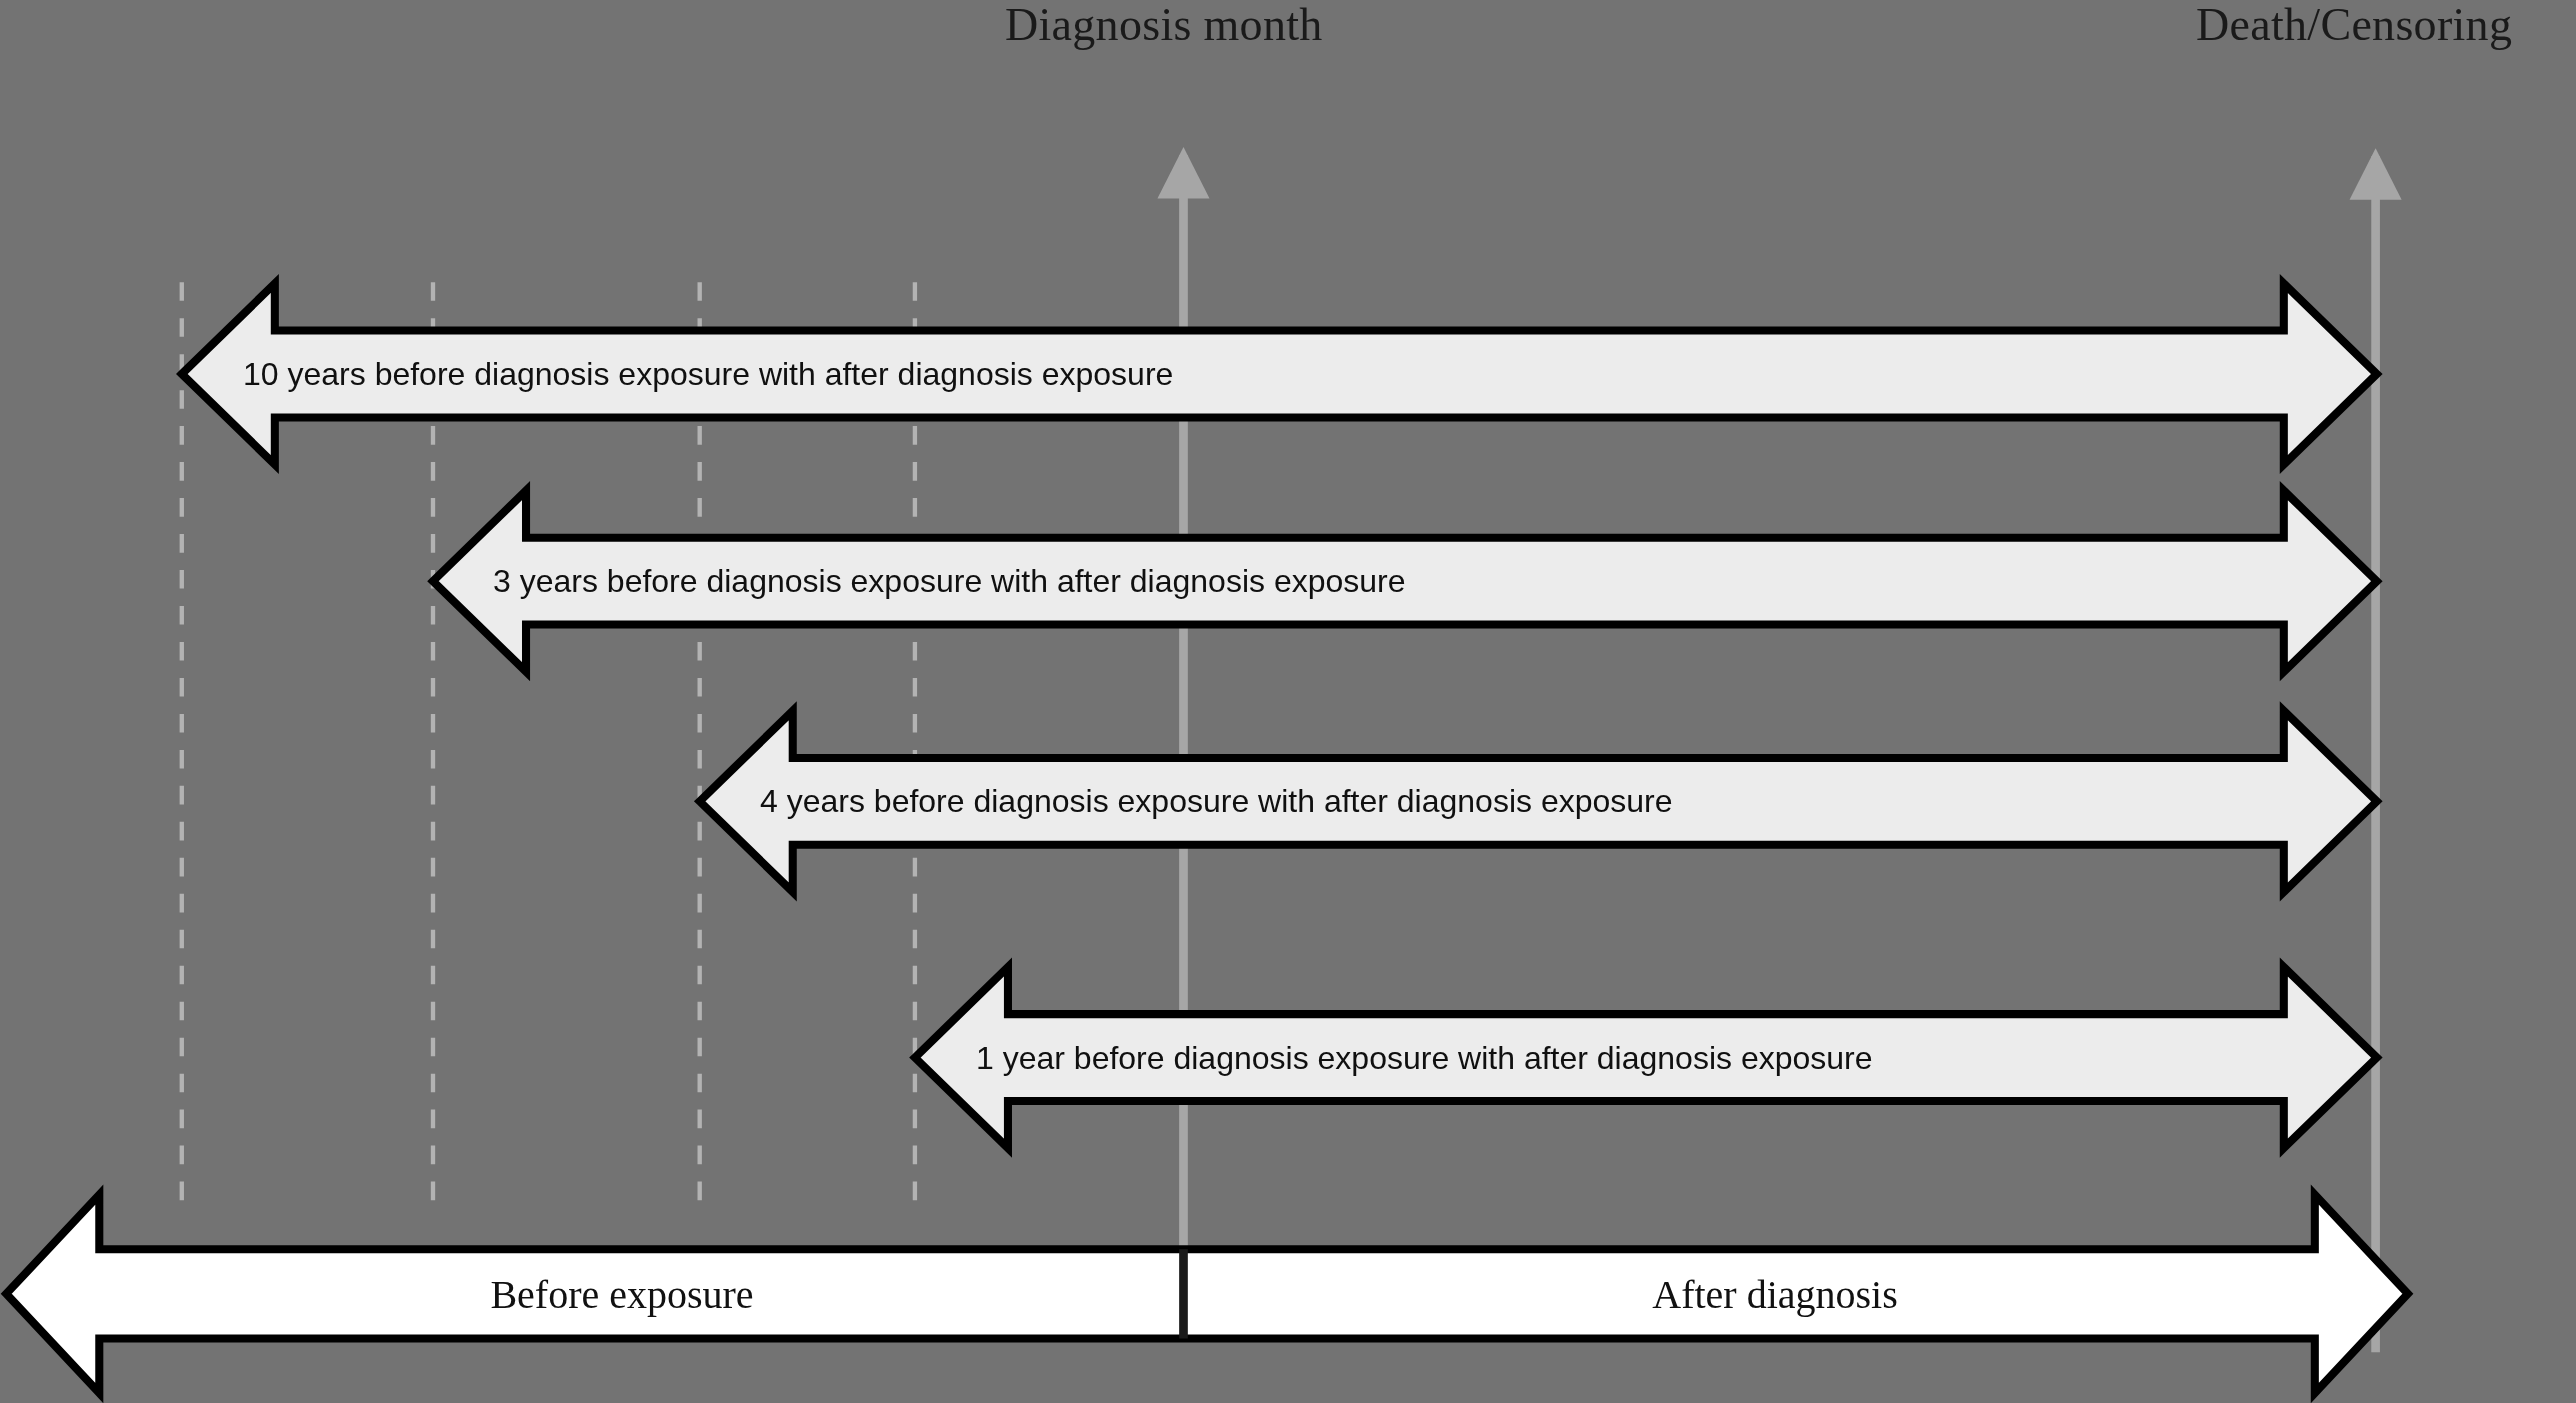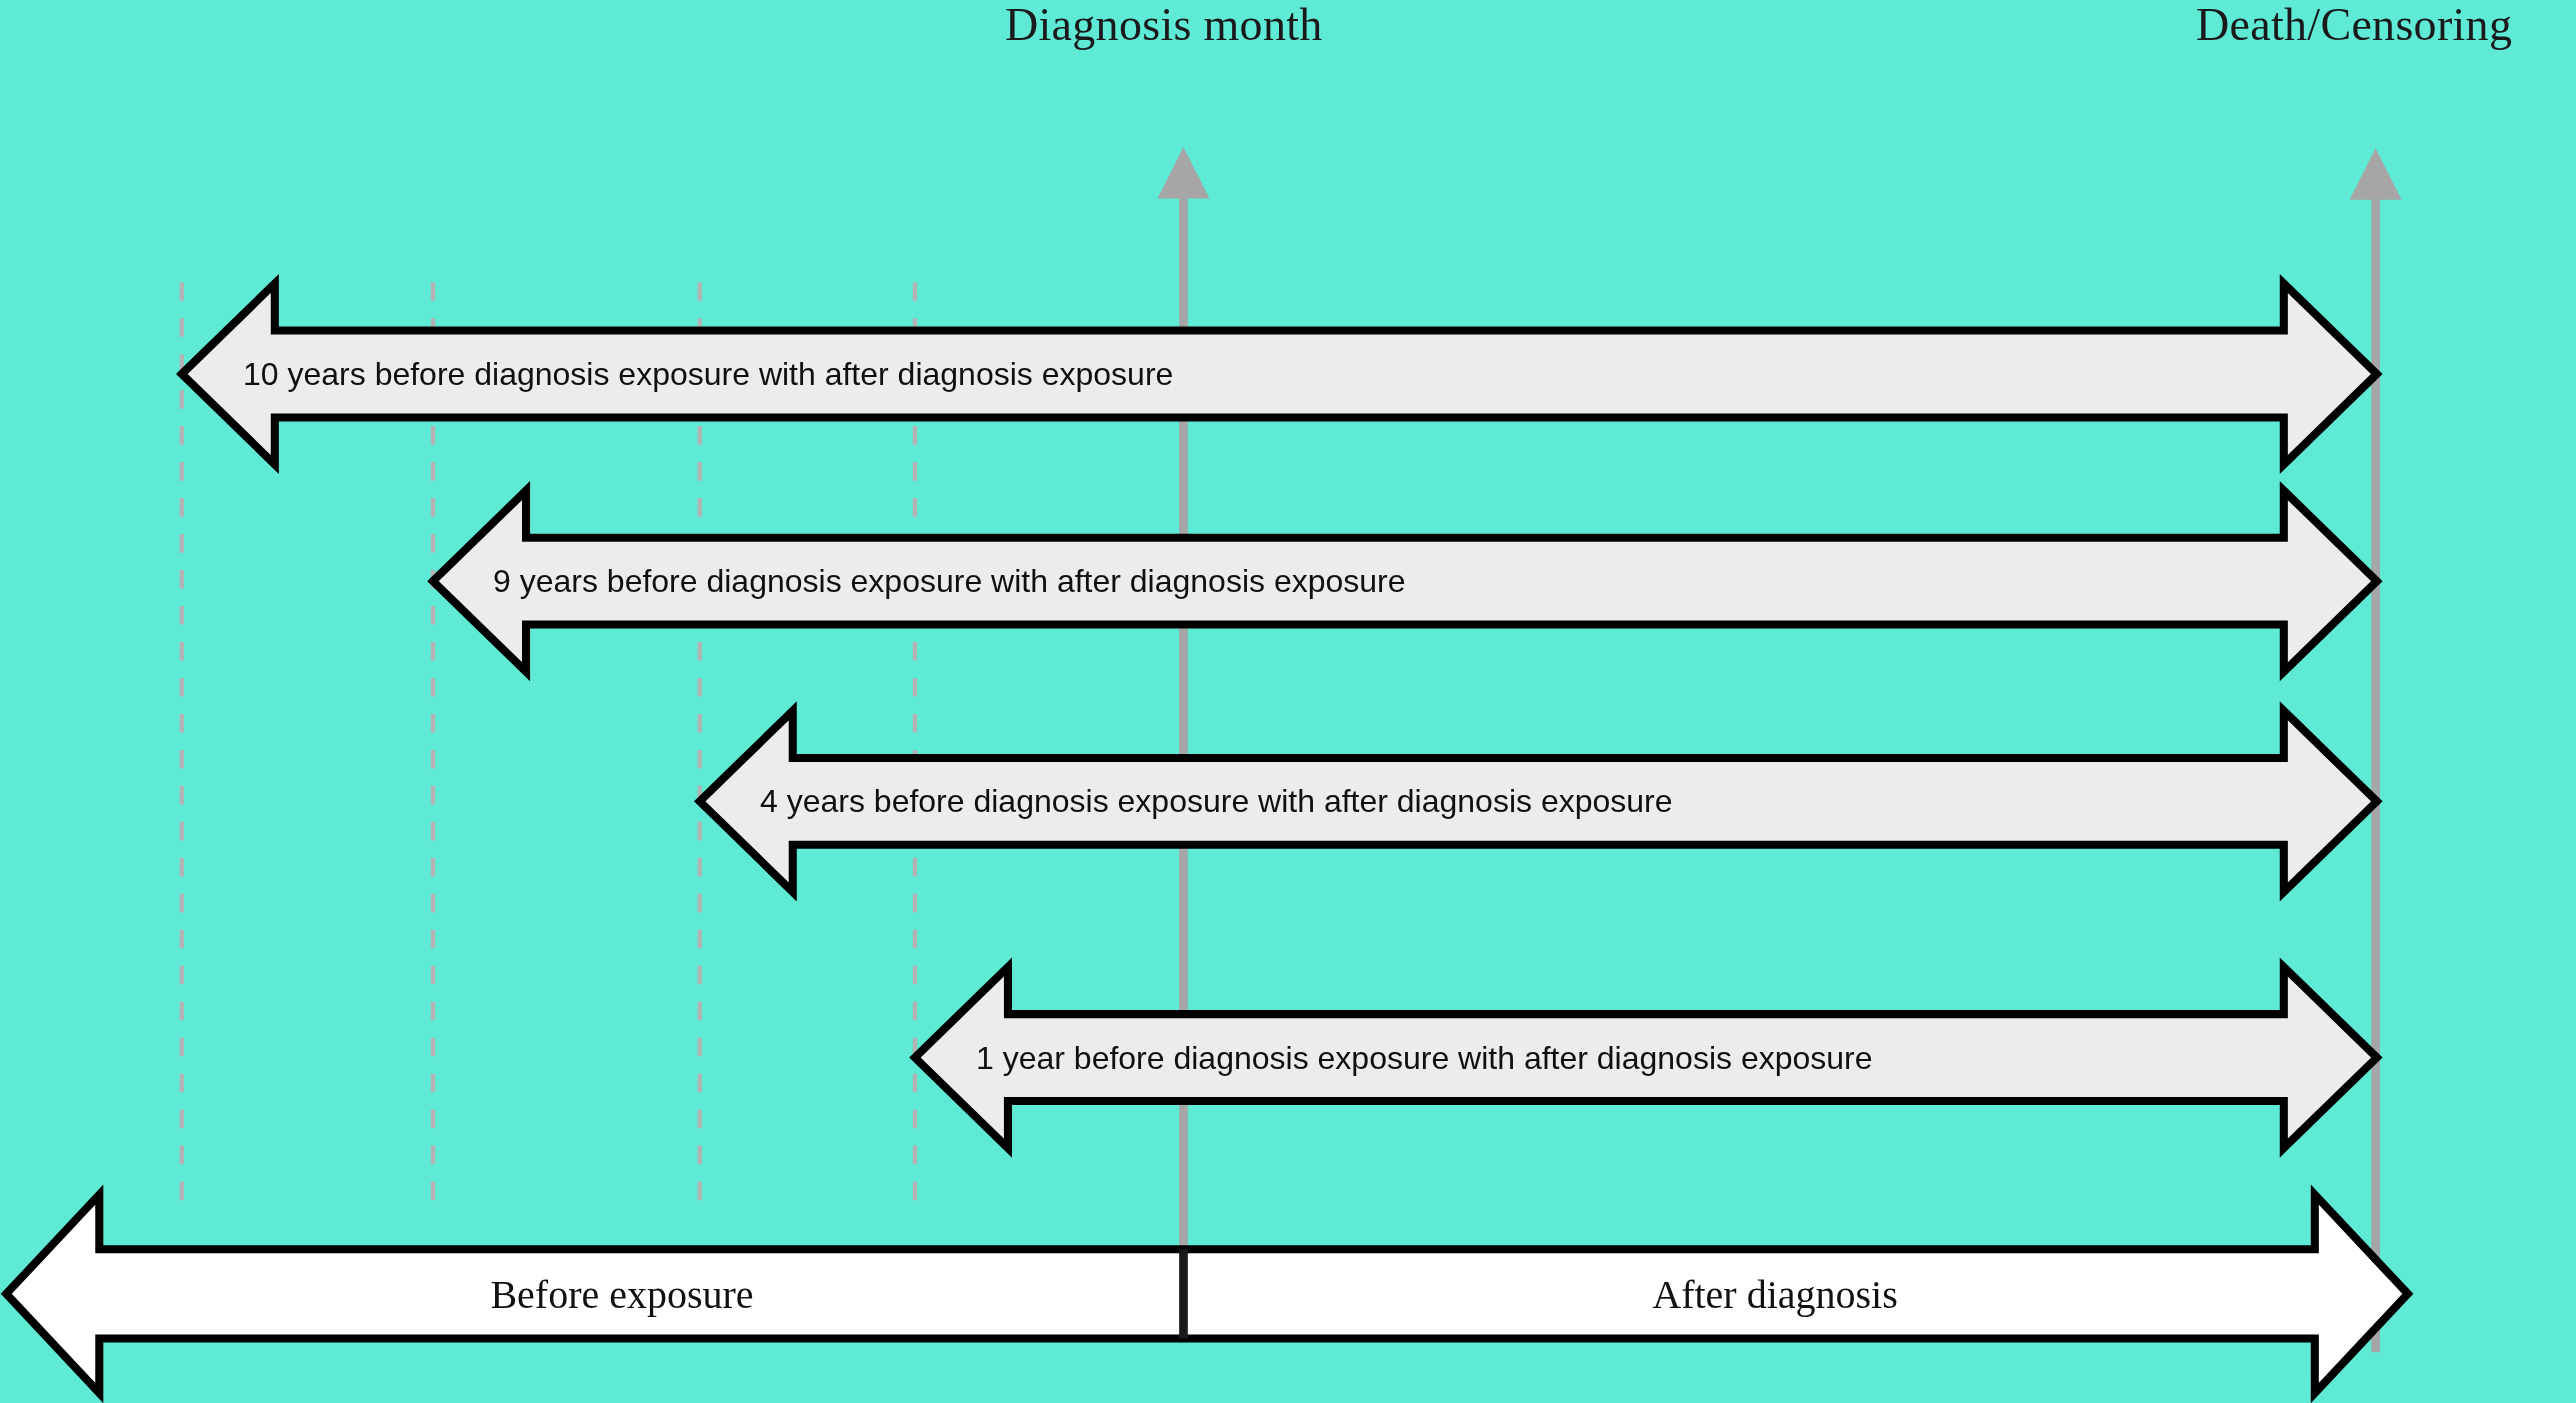--- a/index.html
+++ b/index.html
@@ -1,19 +1,19 @@
 <!DOCTYPE html>
 <html style="font-size:10px"><head>
 <meta charset="utf-8">
 <style>
   html,body{margin:0;padding:0;background:#ffffff;}
   #stage{
     position:relative;
     width:2576px;height:1403px;
-    background:#5eead4;
+    background:#737373;
     overflow:hidden;
     font-family:"Liberation Serif", serif;
   }
   #stage svg{position:absolute;left:0;top:0;width:2576px;height:1403px;}
   .hdr{
     position:absolute;
     font-family:"Liberation Serif","DejaVu Serif",serif;
     font-size:46px;
     color:#1a1a1a;
     white-space:nowrap;
@@ -71,21 +71,21 @@
 
     <line x1="1908" y1="2014" x2="1908" y2="2158" stroke="#1a1a1a" stroke-width="14"></line>
   </svg>
 
   <div class="hdr" style="left:1005px;top:-2.5px;">Diagnosis month</div>
 
   <div class="hdr" style="left:2196px;top:-2.5px;">Death/Censoring</div>
 
   <div class="arrow-label" style="left:243px;top:374px;">10 years before diagnosis exposure with after diagnosis exposure</div>
 
-  <div class="arrow-label" style="left:493px;top:581px;">9 years before diagnosis exposure with after diagnosis exposure</div>
+  <div class="arrow-label" style="left:493px;top:581px;">3 years before diagnosis exposure with after diagnosis exposure</div>
 
   <div class="arrow-label" style="left:760px;top:801px;">4 years before diagnosis exposure with after diagnosis exposure</div>
 
   <div class="arrow-label" style="left:976px;top:1058px;">1 year before diagnosis exposure with after diagnosis exposure</div>
 
   <div class="base-label" style="left:622px;top:1294px;">Before exposure</div>
 
   <div class="base-label" style="left:1775px;top:1294px;">After diagnosis</div>
 
 </div>

